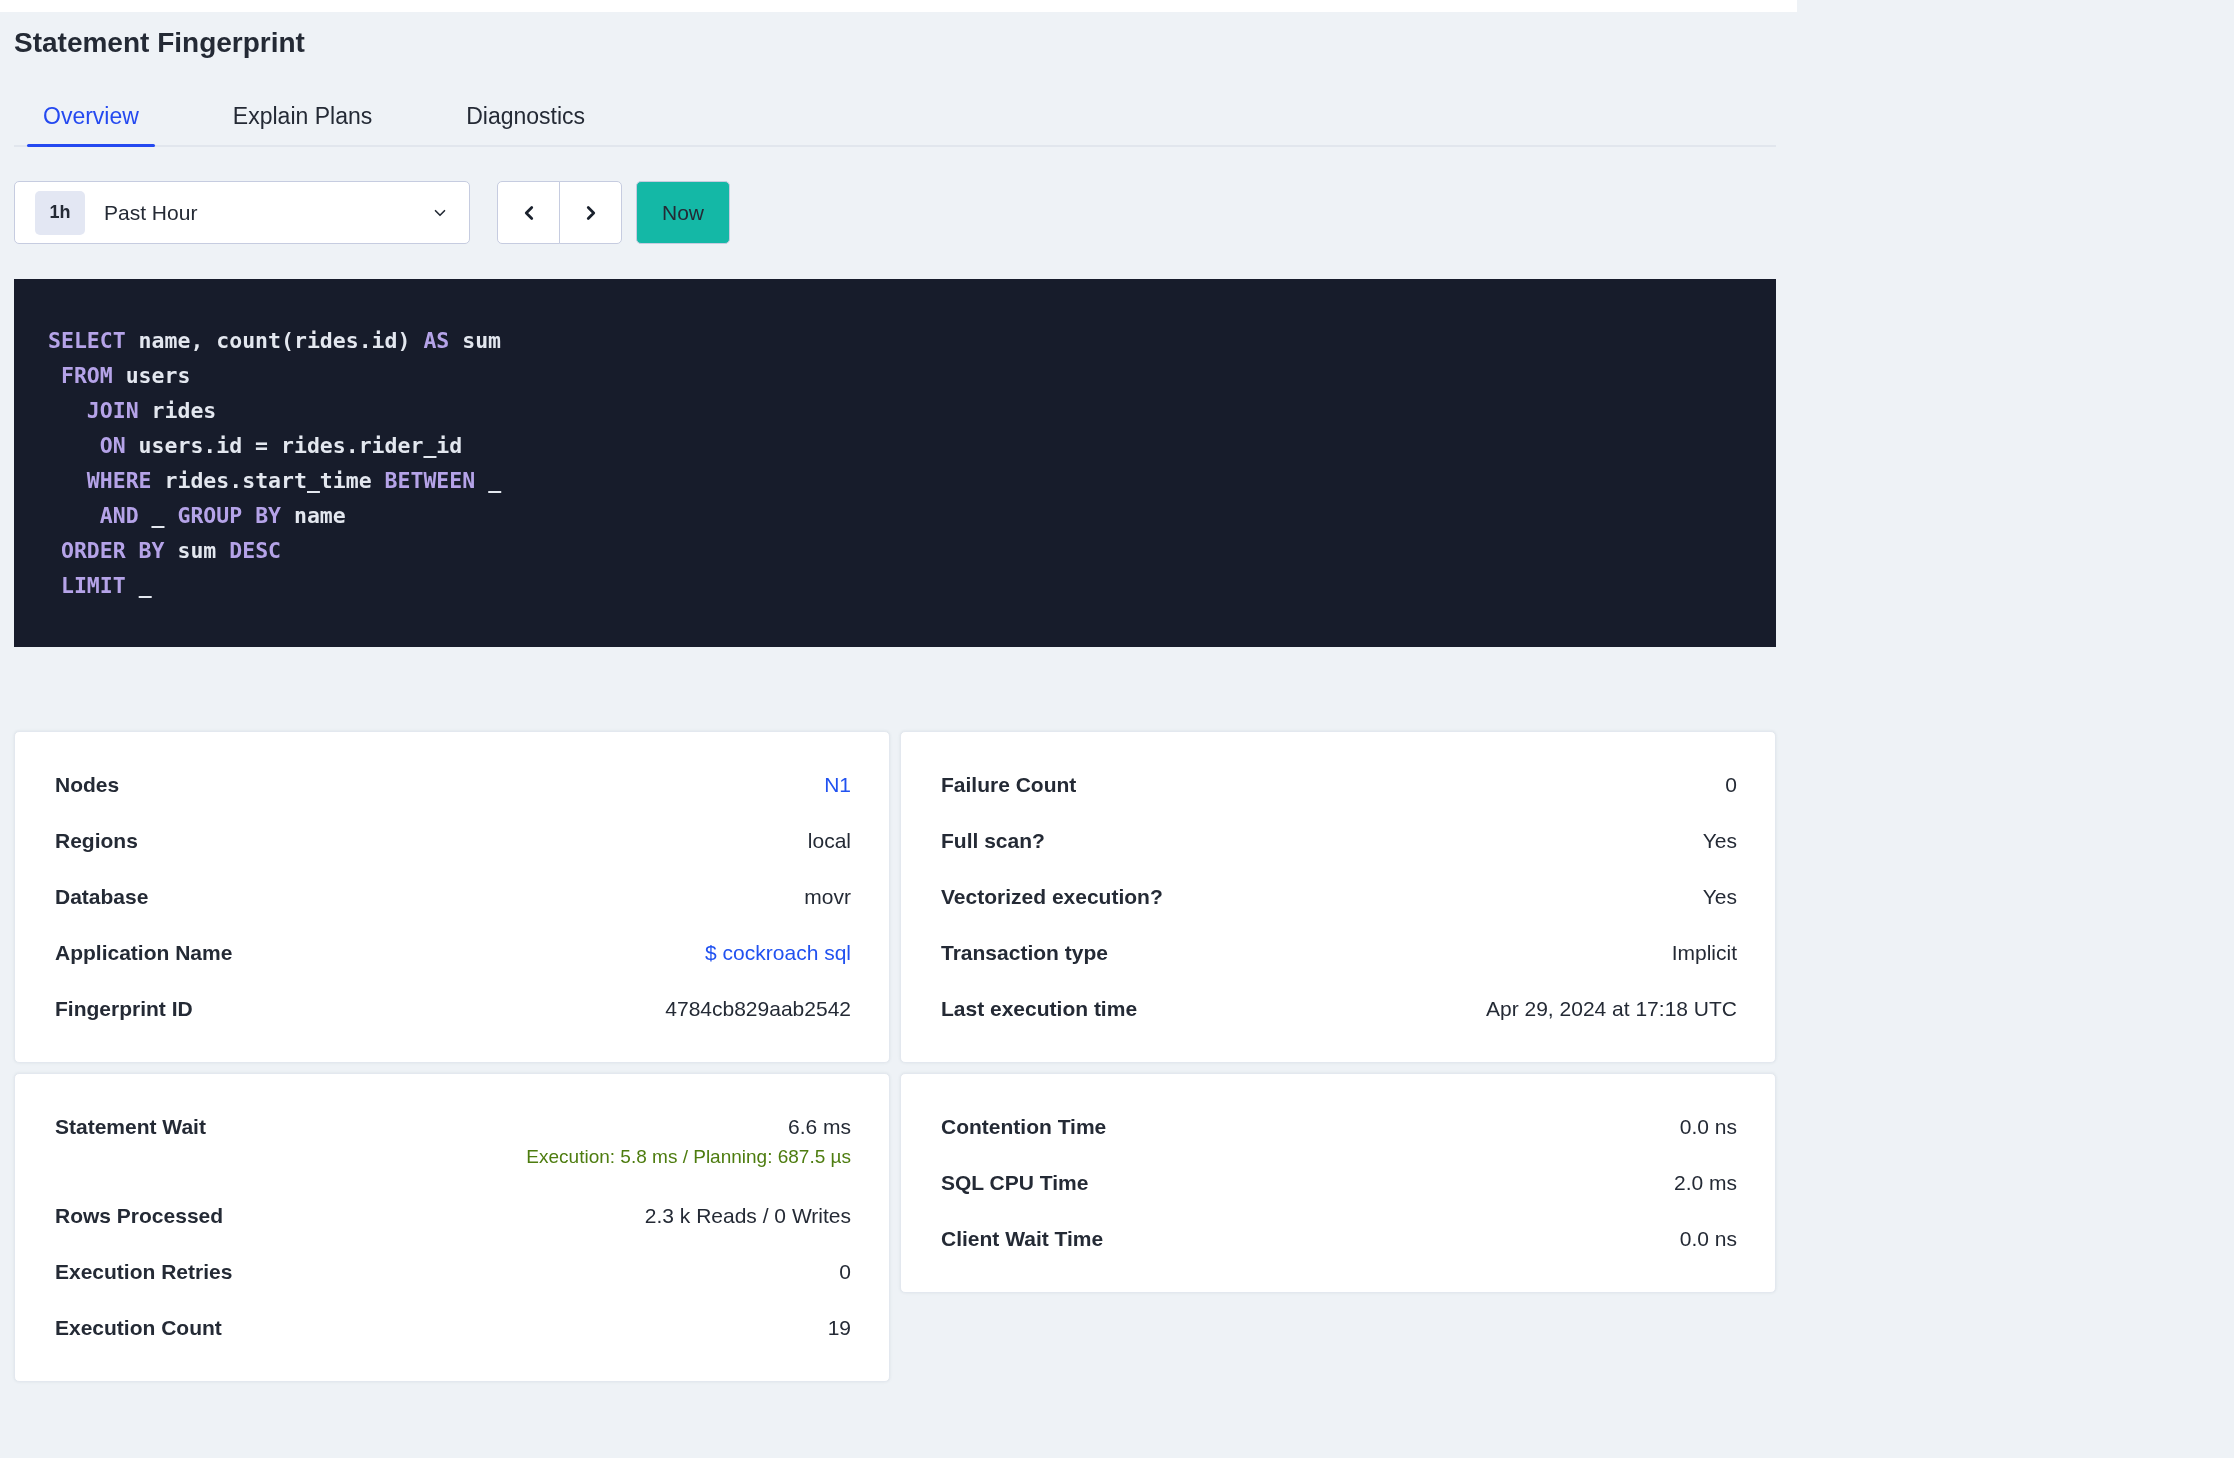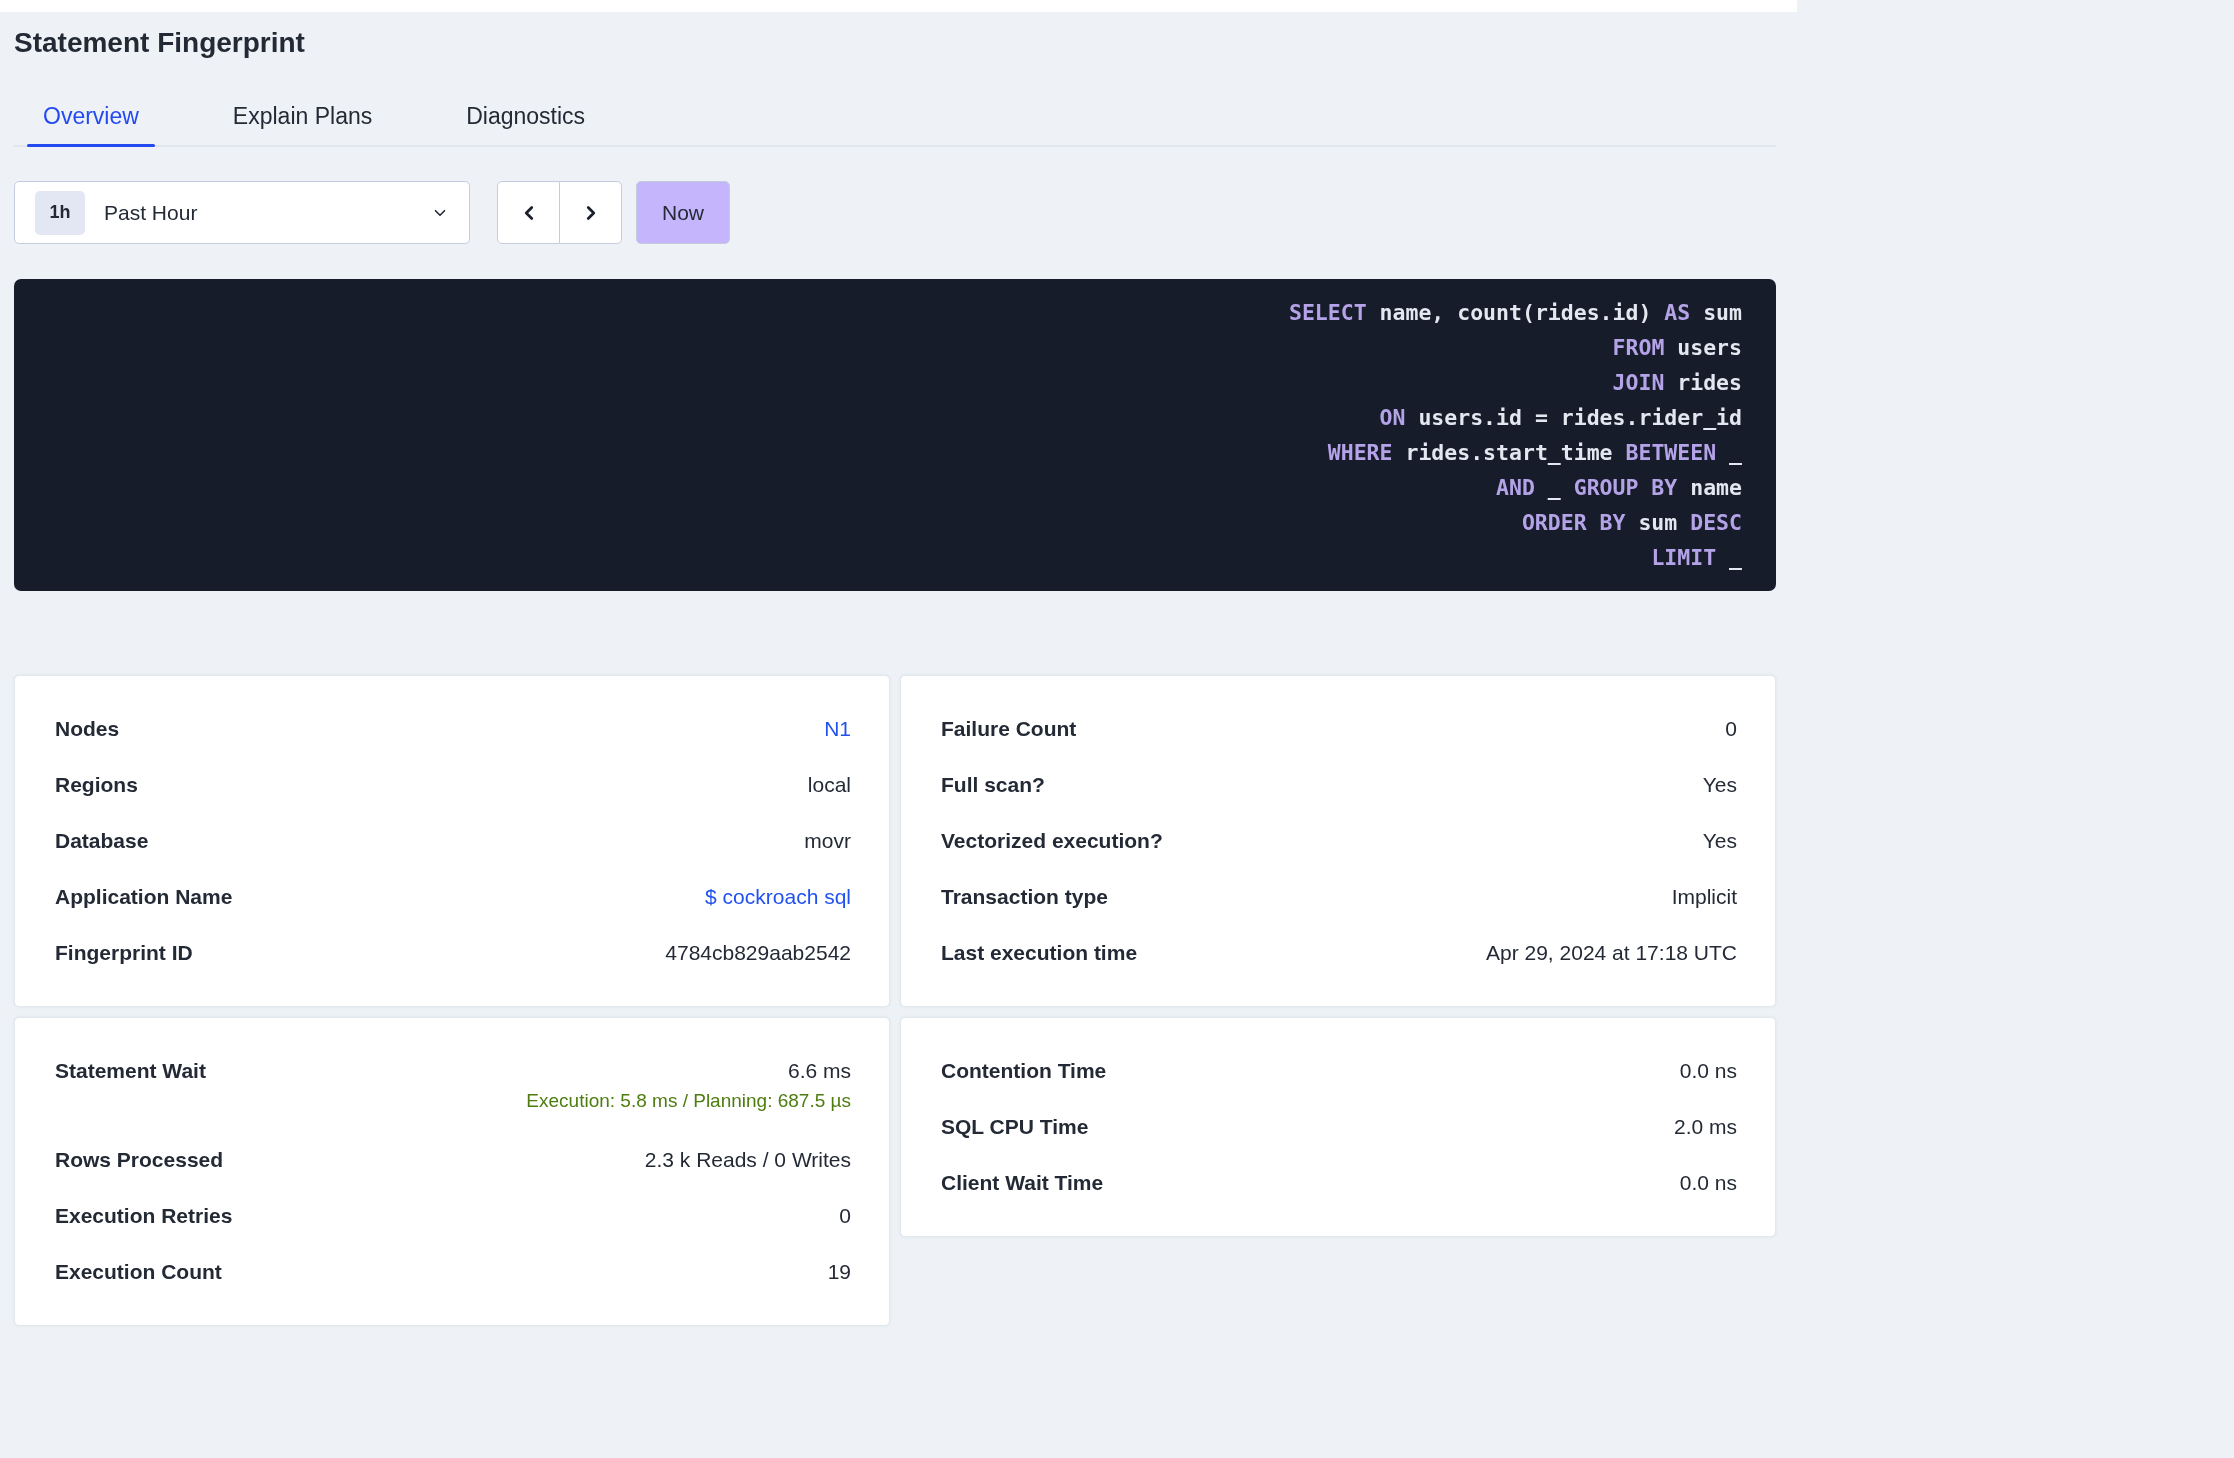--- a/index.html
+++ b/index.html
@@ -37,31 +37,31 @@
   .chev-down { width:18px; height:18px; color:#242a35; }
   .arrow-group { display:flex; margin-left:27px; }
   .arrow-btn {
     width:63px; height:63px; background:#fff; border:1px solid #c6cce0;
     display:flex; align-items:center; justify-content:center; cursor:pointer; padding:0;
   }
   .arrow-btn.prev { border-radius:5px 0 0 5px; }
   .arrow-btn.next { border-radius:0 5px 5px 0; margin-left:-1px; }
   .arrow-btn svg { width:22px; height:22px; color:#1a212d; }
   .now-btn {
-    margin-left:14px; height:63px; padding:0 25px; background:#c4b5fd; border:1px solid #c6cce0;
+    margin-left:14px; height:63px; padding:0 25px; background:#14b8a6; border:1px solid #c6cce0;
     border-radius:5px; font-family:"Liberation Sans",sans-serif; font-size:21px; color:#242a35; cursor:pointer;
   }
 
   
   .stats-line { margin-top:38px; font-size:20px; color:#242a35; }
   .stats-line b { font-weight:700; }
 
   
   .sql-box {
-    margin-top:35px; background:#171c2b; border-radius:7px; padding:16px 34px;text-align:right;
+    margin-top:35px; background:#171c2b; border-radius:0; padding:44px 34px;
   }
   .sql-code { font-family:"DejaVu Sans Mono","Liberation Mono",monospace; font-size:21.5px; line-height:35px; font-weight:700; white-space:pre; }
   .sql-code .kw { color:#b5a3e8; }
   .sql-code .tx { color:#e3e7ef; }
 
   
   .cards-grid { display:grid; grid-template-columns:1fr 1fr; column-gap:39px; row-gap:39px; margin-top:84px; align-items:start;gap:10px; }
   .card {
     background:#fff; border:1px solid #e3e8ef; border-radius:5px;
     padding:25px 38px 25px 40px; box-shadow:0 0 3px rgba(67,90,111,.1);

